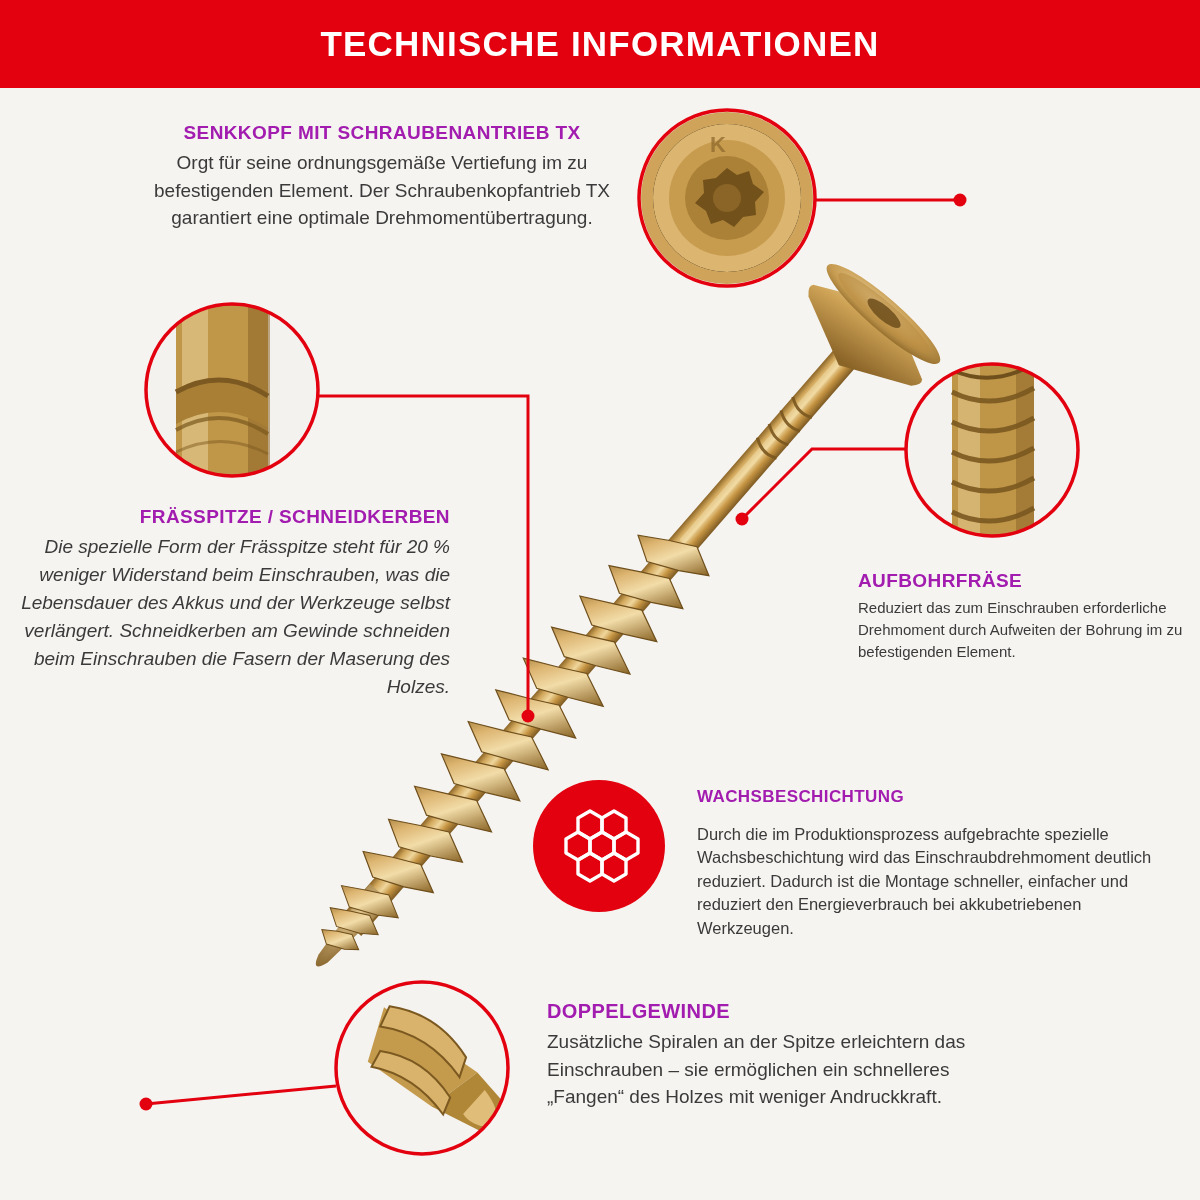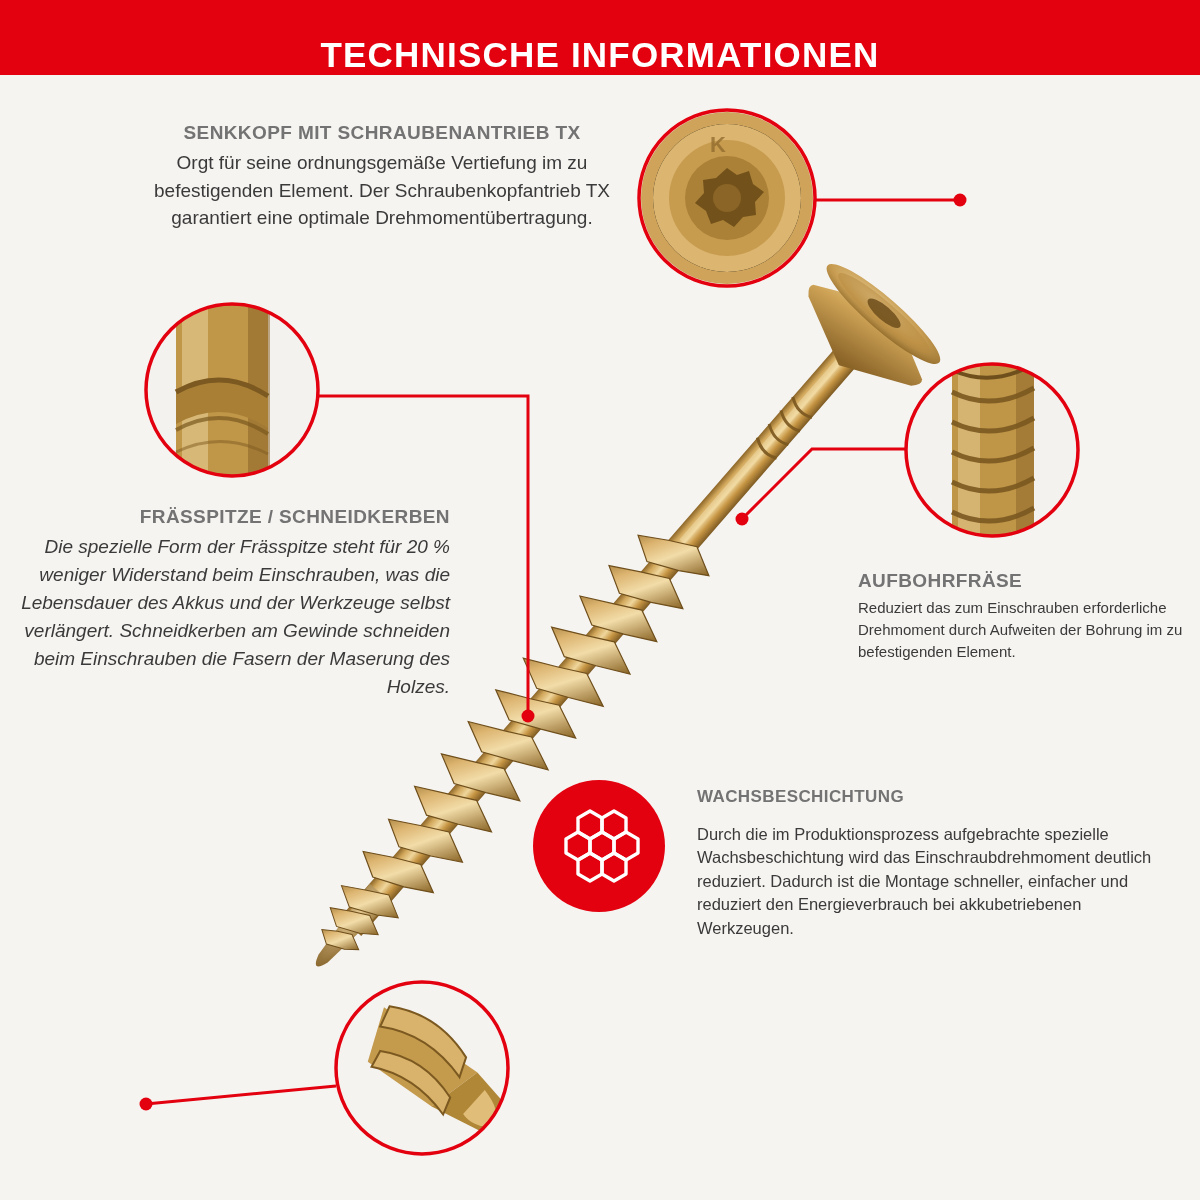--- a/index.html
+++ b/index.html
@@ -19,24 +19,24 @@
     height: 1200px;
     background: #f6f4f1;
     overflow: hidden;
   }
 
   
   #header {
     position: absolute;
     left: 0; top: 0;
     width: 1200px;
-    height: 75px;
+    height: 88px;
     background: #e3000f;
     display: flex;
-    align-items: flex-end;
+    align-items: center;
     justify-content: center;
   }
   #header-title {
     color: #ffffff;
     font-size: 35px;
     font-weight: bold;
     letter-spacing: 1.2px;
     text-transform: uppercase;
   }
 
@@ -47,21 +47,21 @@
     width: 1200px;
     height: 1200px;
   }
   #leaders { pointer-events: none; }
 
   
   .block { position: absolute; }
   .b-title {
     font-size: 19px;
     font-weight: bold;
-    color: #737373;
+    color: #a21caf;
     letter-spacing: 0.4px;
     margin-bottom: 5px;
   }
   .b-body {
     font-size: 18.5px;
     line-height: 1.42;
     color: #3a3a3a;
   }
 
   #block-head {
@@ -317,14 +317,18 @@
   <div class="block" id="block-aufbohr">
     <div class="b-title">AUFBOHRFRÄSE</div>
     <div class="b-body">Reduziert das zum Einschrauben erforderliche Drehmoment durch Aufweiten der Bohrung im zu befestigenden Element.</div>
   </div>
 
   <div class="block" id="block-wachs">
     <div class="b-title">WACHSBESCHICHTUNG</div>
     <div class="b-body">Durch die im Produktionsprozess aufgebrachte spezielle Wachsbeschichtung wird das Einschraubdrehmoment deutlich reduziert. Dadurch ist die Montage schneller, einfacher und reduziert den Energieverbrauch bei akkubetriebenen Werkzeugen.</div>
   </div>
 
+  <div class="block" id="block-doppel">
+    <div class="b-title">DOPPELGEWINDE</div>
+    <div class="b-body">Zusätzliche Spiralen an der Spitze erleichtern das Einschrauben – sie ermöglichen ein schnelleres „Fangen“ des Holzes mit weniger Andruckkraft.</div>
+  </div>
 
 </div>
 
 </body></html>

